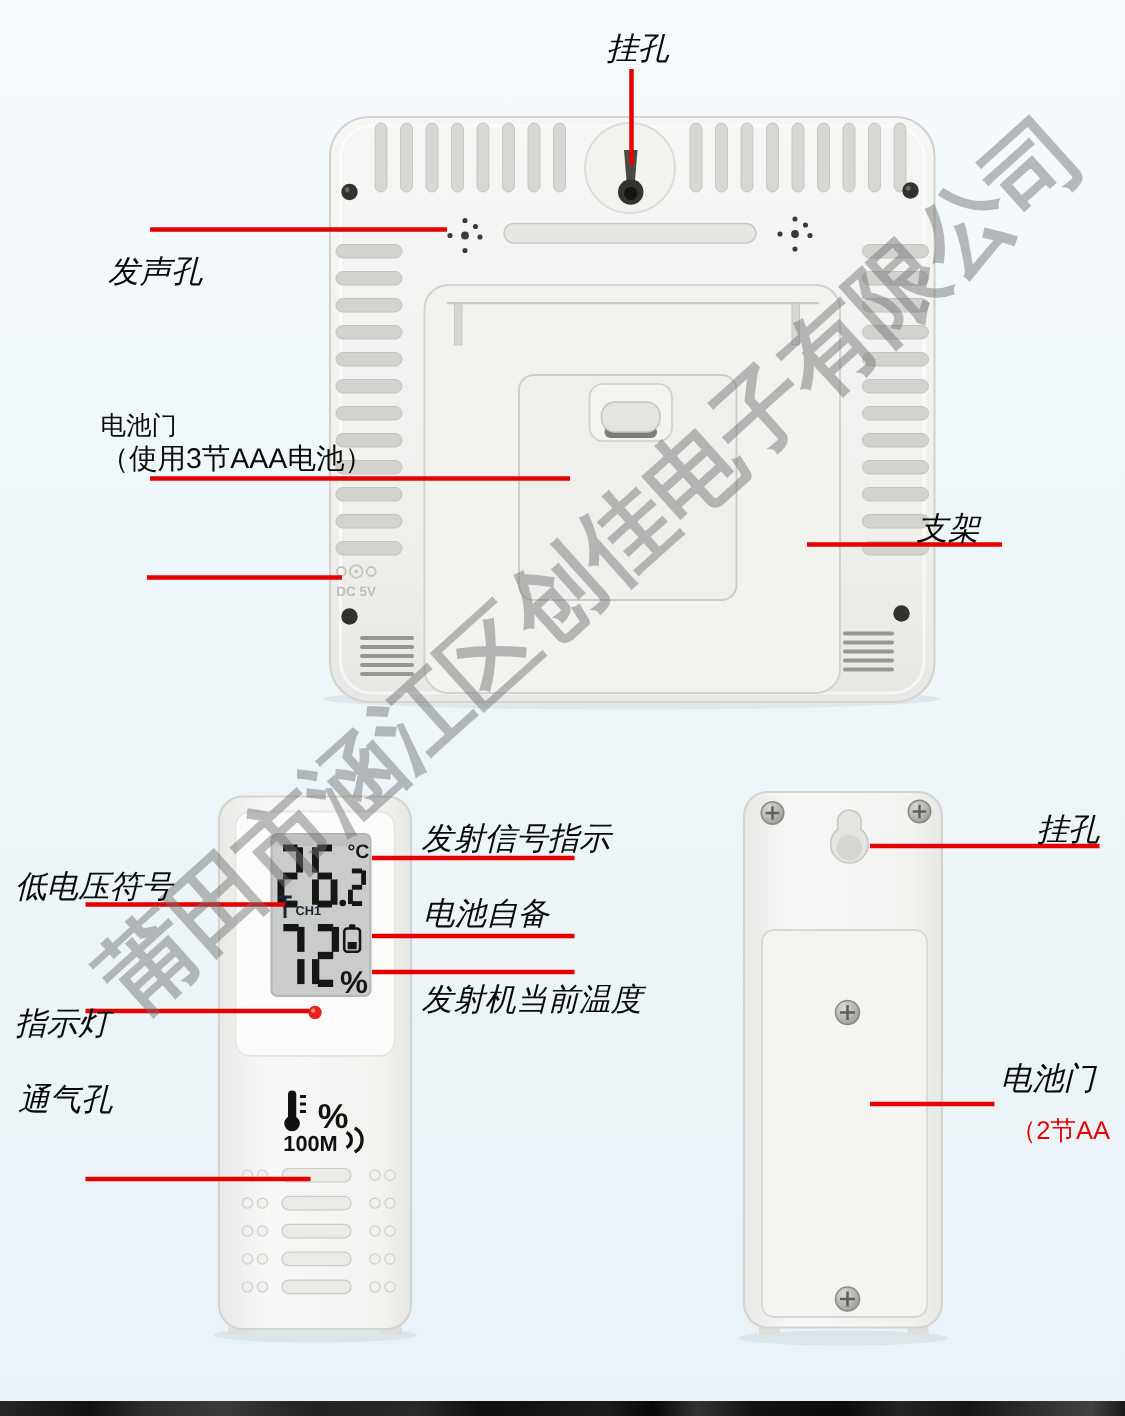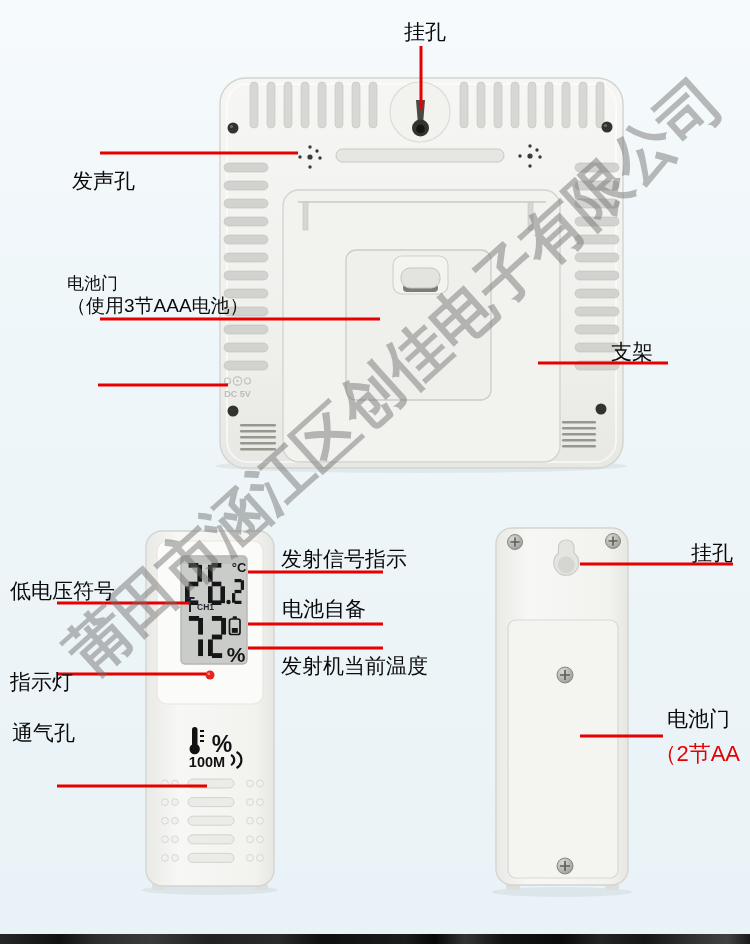--- a/index.html
+++ b/index.html
@@ -9,24 +9,24 @@
     font-family:"Liberation Sans","DejaVu Sans",sans-serif;
   }
   .watermark{
     position:absolute;left:394px;top:377px;
     transform:translate(-50%,-50%) rotate(-42deg);
     font-size:62px;font-weight:bold;letter-spacing:-1px;white-space:nowrap;
     color:rgba(112,112,112,0.48);z-index:3;pointer-events:none;
   }
   svg.art{position:absolute;left:0;top:0;z-index:2;}
   .label{position:absolute;z-index:5;color:#0a0a0a;white-space:nowrap;}
-  .f21{font-size:21px;}
+  .f21{font-size:21px;font-style:italic;}
   .f17{font-size:17px;}
   .f15{font-size:19px;}
-  .red-note{color:#e60000;text-align:right;line-height:23px;font-size:22px;}
+  .red-note{color:#e60000;text-align:right;line-height:23px;font-size:17px;}
   .red-note span{display:block;}
   .bottom-band{
     position:absolute;left:0;top:934px;width:750px;height:10px;z-index:6;
     background:linear-gradient(90deg,#262626 0%,#111 8%,#2e2e2e 13%,#3a3a3a 20%,#222 28%,#2a2a2a 37%,#0f0f0f 43%,#1c1c1c 54%,#070707 58%,#333 62%,#131313 67%,#0b0b0b 75%,#242424 80%,#161616 86%,#303030 92%,#414141 97%,#1a1a1a 100%);
   }
   
   .body-fill{fill:url(#gBody);stroke:#d3d3cf;stroke-width:1.4;}
   .vent-v{fill:#d7d7d3;stroke:#c3c3bf;stroke-width:0.6;}
   .vent-h{fill:#d2d2ce;stroke:#bfbfbb;stroke-width:0.6;}
   .grille{fill:#97978f;}

